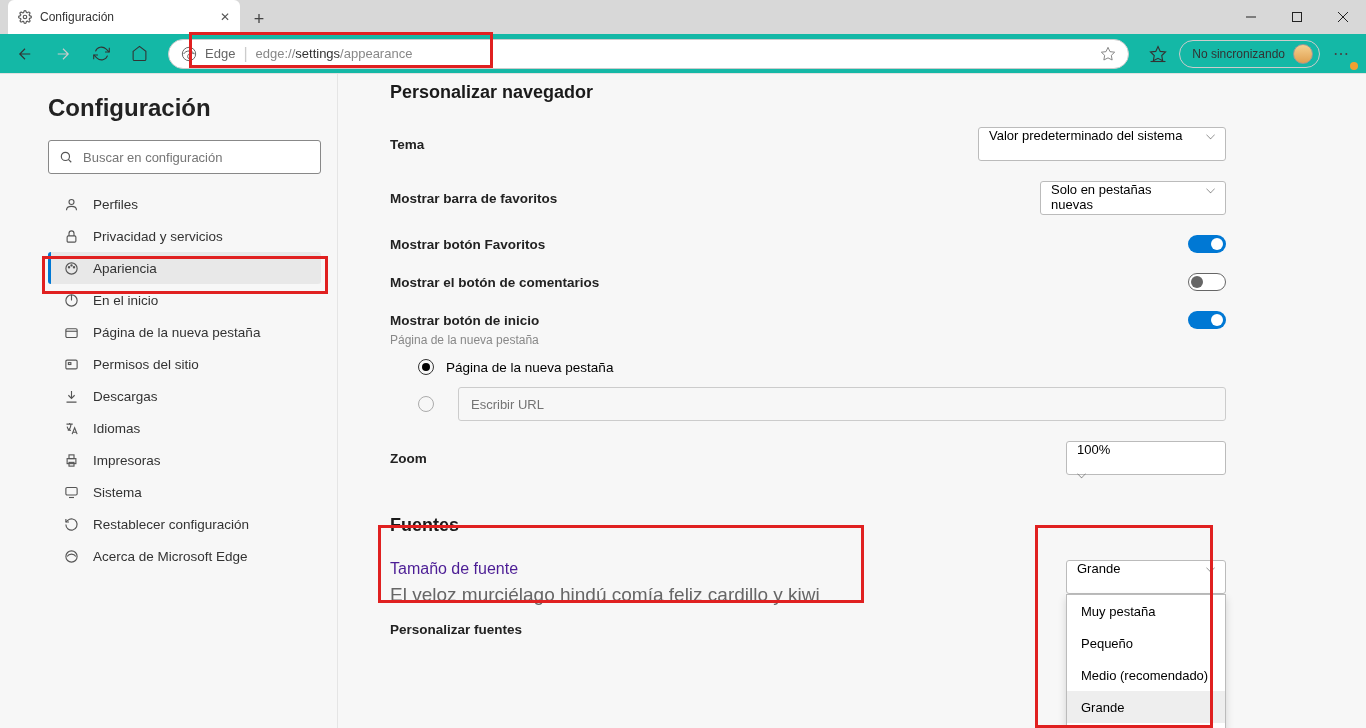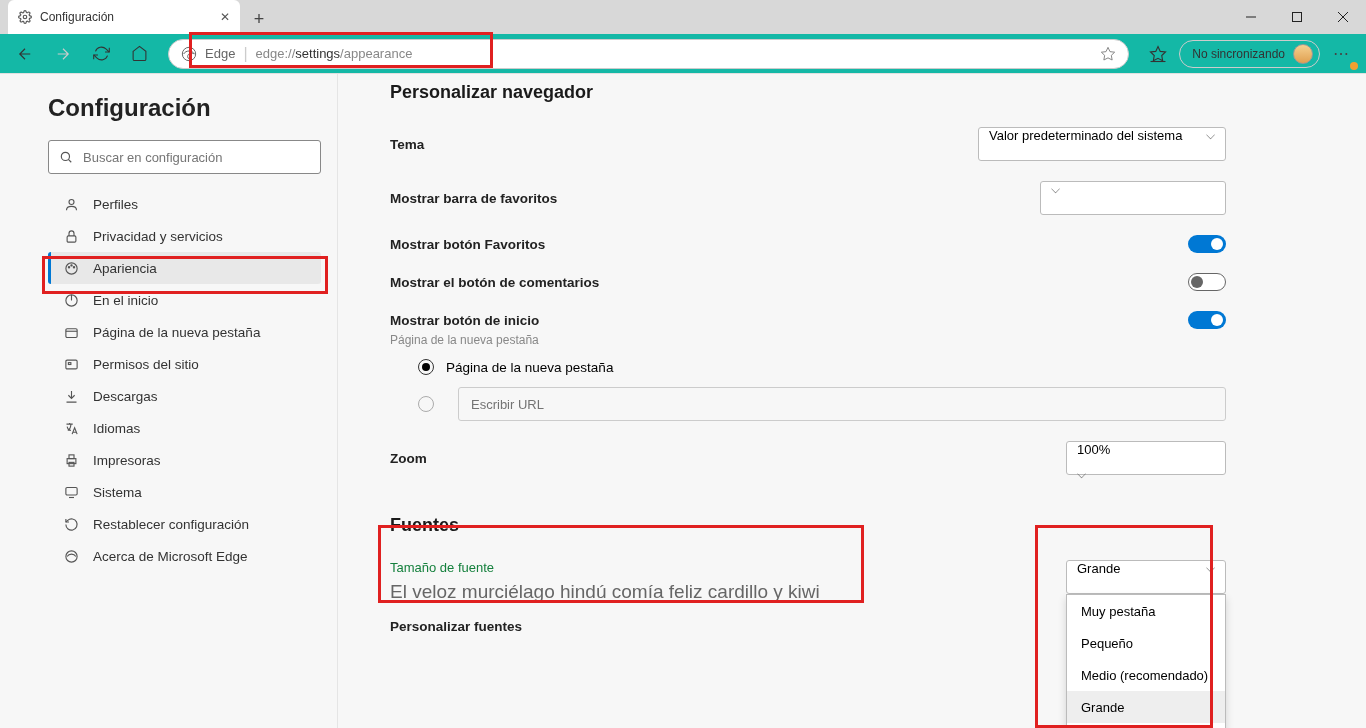--- a/index.html
+++ b/index.html
@@ -58,21 +58,21 @@
 .toggle.off { background: #fff; border:1px solid #666;}
 .toggle .knob { position: absolute; width: 12px; height: 12px; border-radius: 50%; top: 3px; }
 .toggle.on .knob { background: #fff; right: 3px; }
 .toggle.off .knob { background: #666; left: 2px; top:2px;}
 .radio-row { display:flex; align-items:center; gap:12px; margin: 12px 0 12px 28px; font-size:13.5px;}
 .radio { width:16px;height:16px;border:1px solid #333;border-radius:50%;display:flex;align-items:center;justify-content:center;}
 .radio.checked::after{content:'';width:8px;height:8px;background:#000;border-radius:50%;}
 .radio.unchecked{border-color:#aaa;}
 .url-input { flex:1; height:34px; border:1px solid #ccc; border-radius:3px; padding:0 12px; font-size:13px; color:#737373; display:flex;align-items:center; margin-left:12px;}
 .preview-text { font-size: 19px; color: #666; margin-top:6px;}
-.sub-label { font-size:13px; color:#15803d;}
+.sub-label { font-size:16px; color:#4c1d95;}
 
 
 .dropdown { position:absolute; width:160px; background:#fff; border:1px solid #bbb; box-shadow:0 4px 8px rgba(0,0,0,.15); z-index:40;}
 .dropdown-item { height:32px; display:flex; align-items:center; padding:0 14px; font-size:13px; cursor:pointer;}
 .dropdown-item.sel { background:#eee;}
 
 svg { display:block; }
 </style>
 </head>
 <body>
@@ -292,20 +292,21 @@
       <div class="select w1">
           <span>Valor predeterminado del sistema</span>
           <span class="chev">⌵</span>
         </div>
     </div>
 
     <div class="row">
       <span class="row-label">Mostrar barra de favoritos</span>
       <span class="spacer"></span>
       <div class="select w2">
+          <span>Solo en pestañas nuevas</span>
           <span class="chev">⌵</span>
         </div>
     </div>
 
     <div class="row">
       <span class="row-label">Mostrar botón Favoritos</span>
       <span class="spacer"></span>
       <div class="toggle on">
           <span class="knob"></span>
         </div>

